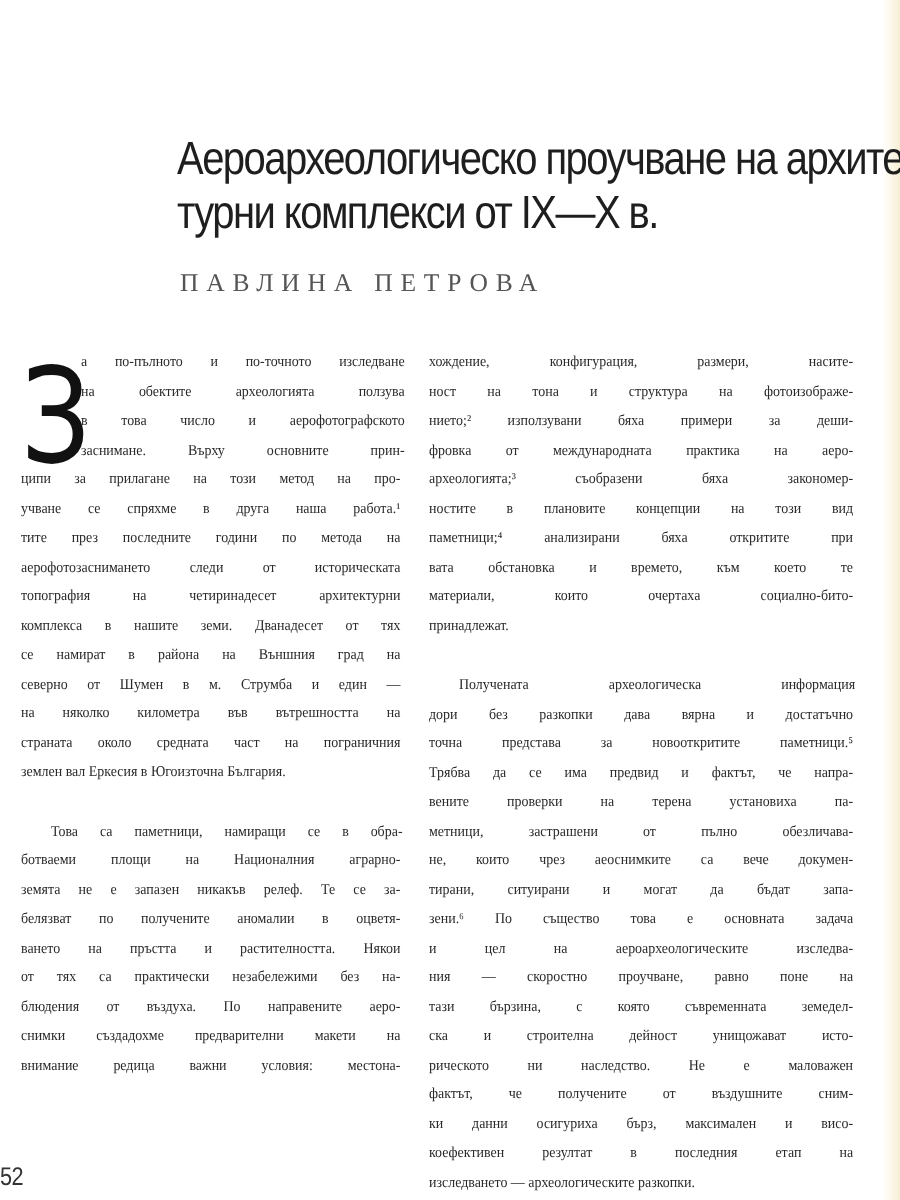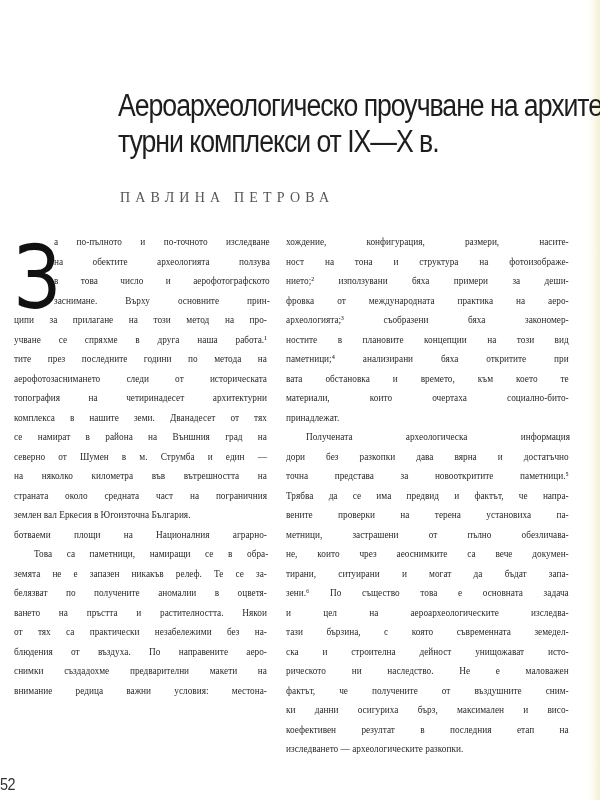--- a/index.html
+++ b/index.html
@@ -17,35 +17,35 @@
     .title {
       position: absolute; left: 118px; top: 88px; width: 480px;
       font-family: "Liberation Sans Narrow", "Liberation Sans", sans-serif;
       font-size: 31px; line-height: 36px; letter-spacing: -1.2px;
       color: #1e1e1e; font-weight: normal;
       transform: scaleX(0.86); transform-origin: left top;
       white-space: nowrap;
     }
     .title .line { display: block; }
     .author {
-      position: absolute; left: 120px; top: 190px;
-      font-size: 14px; letter-spacing: 5.2px; color: #555;
+      position: absolute; left: 120px; top: 179px;
+      font-size: 17px; letter-spacing: 5.2px; color: #555;
       font-family: "Liberation Serif", serif;
     }
     .col {
       position: absolute; top: 232px;
       font-size: 10px; line-height: 19.5px; color: #2a2a2a;
       text-align: justify;
     }
     .col .ln {
       display: block; white-space: nowrap; text-align-last: justify;
       height: 19.5px; overflow: visible;
     }
     .col .ln.last { text-align-last: left; }
-    .col .ln.indent { padding-left: 20px; }
+    .col .ln.indent { padding-left: 20px; margin-top: 20px; }
     .col-left { left: 14px; width: 272px; }
     .col-right { left: 286px; width: 304px; }
     .col-left .ln.drop { padding-left: 40px; }
     .dropcap {
       position: absolute; left: 14px; top: 234px;
       font-family: "DejaVu Sans", sans-serif;
       font-size: 88px; line-height: 88px; color: #111;
       font-weight: normal;
       transform: scaleX(0.82); transform-origin: left top;
     }
@@ -85,22 +85,22 @@
   <span class="ln"><span class="t">учване се спряхме в друга наша работа.¹</span></span>
   <span class="ln"><span class="t">тите през последните години по метода на</span></span>
   <span class="ln"><span class="t">аерофотозаснимането следи от историческата</span></span>
   <span class="ln"><span class="t">топография на четиринадесет архитектурни</span></span>
   <span class="ln"><span class="t">комплекса в нашите земи. Дванадесет от тях</span></span>
   <span class="ln"><span class="t">се намират в района на Външния град на</span></span>
   <span class="ln"><span class="t">северно от Шумен в м. Струмба и един —</span></span>
   <span class="ln"><span class="t">на няколко километра във вътрешността на</span></span>
   <span class="ln"><span class="t">страната около средната част на пограничния</span></span>
   <span class="ln last"><span class="t">землен вал Еркесия в Югоизточна България.</span></span>
+  <span class="ln indent"><span class="t">Това са паметници, намиращи се в обра-</span></span>
   <span class="ln"><span class="t">ботваеми площи на Националния аграрно-</span></span>
-  <span class="ln indent"><span class="t">Това са паметници, намиращи се в обра-</span></span>
   <span class="ln"><span class="t">земята не е запазен никакъв релеф. Те се за-</span></span>
   <span class="ln"><span class="t">белязват по получените аномалии в оцветя-</span></span>
   <span class="ln"><span class="t">ването на пръстта и растителността. Някои</span></span>
   <span class="ln"><span class="t">от тях са практически незабележими без на-</span></span>
   <span class="ln"><span class="t">блюдения от въздуха. По направените аеро-</span></span>
   <span class="ln"><span class="t">снимки създадохме предварителни макети на</span></span>
   <span class="ln"><span class="t">внимание редица важни условия: местона-</span></span>
 </div>
 
 <div class="col col-right">
@@ -117,20 +117,21 @@
   <span class="ln indent"><span class="t">Получената археологическа информация</span></span>
   <span class="ln"><span class="t">дори без разкопки дава вярна и достатъчно</span></span>
   <span class="ln"><span class="t">точна представа за новооткритите паметници.⁵</span></span>
   <span class="ln"><span class="t">Трябва да се има предвид и фактът, че напра-</span></span>
   <span class="ln"><span class="t">вените проверки на терена установиха па-</span></span>
   <span class="ln"><span class="t">метници, застрашени от пълно обезличава-</span></span>
   <span class="ln"><span class="t">не, които чрез аеоснимките са вече докумен-</span></span>
   <span class="ln"><span class="t">тирани, ситуирани и могат да бъдат запа-</span></span>
   <span class="ln"><span class="t">зени.⁶ По същество това е основната задача</span></span>
   <span class="ln"><span class="t">и цел на аероархеологическите изследва-</span></span>
+  <span class="ln"><span class="t">ния — скоростно проучване, равно поне на</span></span>
   <span class="ln"><span class="t">тази бързина, с която съвременната земедел-</span></span>
   <span class="ln"><span class="t">ска и строителна дейност унищожават исто-</span></span>
   <span class="ln"><span class="t">рическото ни наследство. Не е маловажен</span></span>
   <span class="ln"><span class="t">фактът, че получените от въздушните сним-</span></span>
   <span class="ln"><span class="t">ки данни осигуриха бърз, максимален и висо-</span></span>
   <span class="ln"><span class="t">коефективен резултат в последния етап на</span></span>
   <span class="ln last"><span class="t">изследването — археологическите разкопки.</span></span>
 </div>
 
 <div class="page-number">52</div>

